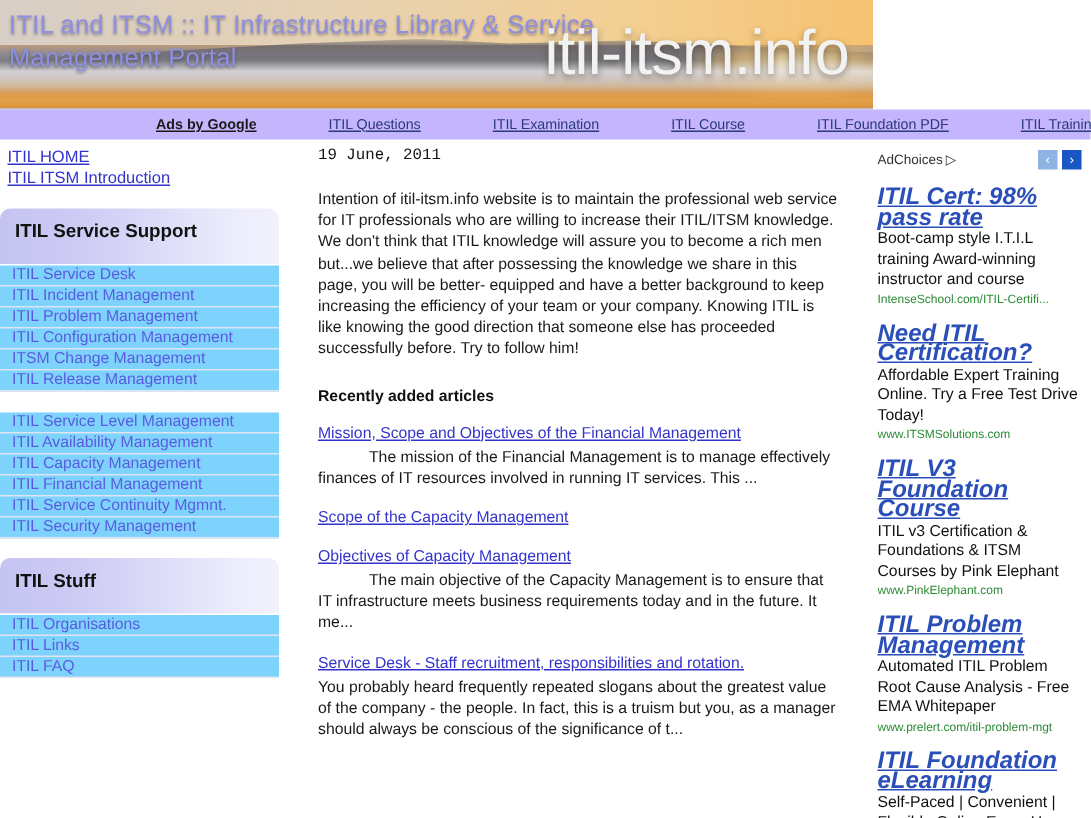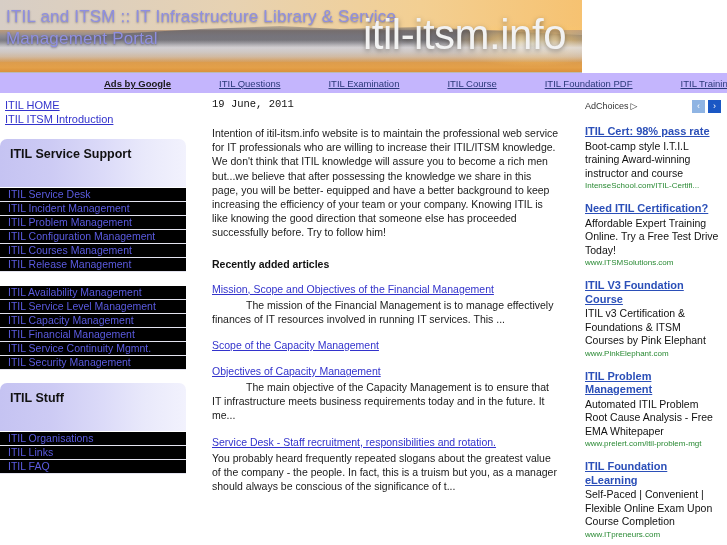--- a/index.html
+++ b/index.html
@@ -136,40 +136,40 @@
   .top-link {
     display: block;
     font-size: 11px;
     color: #3333cc;
     text-decoration: underline;
     line-height: 14px;
     cursor: pointer;
   }
   .nav-block { margin-top: 13px; }
   .nav-header {
-    height: 48px;
+    height: 37px;
     line-height: 30px;
     padding-left: 10px;
     font-size: 12.5px;
     font-weight: bold;
     color: #111111;
     background: linear-gradient(90deg, #c5c3f2 0%, #cdcbf4 28%, #dbdaf8 55%, #e9e9fb 78%, #f2f2fd 100%);
     border-radius: 7px 7px 0 0;
   }
   .nav-items { border-top: 1px solid #ffffff; }
   .nav-item {
     display: block;
     height: 13px;
     line-height: 13px;
     padding: 0 0 0 8px;
     font-size: 10.5px;
     color: #5b5be0;
     text-decoration: none;
     border-bottom: 1px solid #e3e3ef;
-    background: #000000;
+    background: #7dd3fc;
     cursor: pointer;
     white-space: nowrap;
     overflow: hidden;
   }
 
   
   .main {
     position: absolute;
     left: 205px; top: 0;
     width: 362px;
@@ -243,26 +243,27 @@
     font-size: 9px; line-height: 13px;
     color: #ffffff;
     cursor: pointer;
   }
   .arrow-prev { background: #8fb4e3; }
   .arrow-next { background: #1a57c4; }
 
   .ad { margin-top: 11px; }
   .ad-title {
     display: block;
-    font-size: 11px;
+    font-size: 16px;
     font-weight: bold;
     color: #2b4fb8;
     text-decoration: underline;
     line-height: 13.5px;
     cursor: pointer;
+    font-style: italic;
   }
   .ad-body {
     font-size: 10.5px;
     line-height: 13.5px;
     color: #111111;
     margin-top: 1px;
   }
   .ad-url {
     font-size: 8px;
     line-height: 10px;
@@ -310,29 +311,29 @@
       <a class="top-link">ITIL ITSM Introduction</a>
     </div>
 
     <div class="nav-block">
       <div class="nav-header">ITIL Service Support</div>
       <div class="nav-items">
         <a class="nav-item">ITIL Service Desk</a>
         <a class="nav-item">ITIL Incident Management</a>
         <a class="nav-item">ITIL Problem Management</a>
         <a class="nav-item">ITIL Configuration Management</a>
-        <a class="nav-item">ITIL Courses Management</a>
+        <a class="nav-item">ITSM Change Management</a>
         <a class="nav-item">ITIL Release Management</a>
       </div>
     </div>
 
     <div class="nav-block">
       <div class="nav-items">
+        <a class="nav-item">ITIL Service Level Management</a>
         <a class="nav-item">ITIL Availability Management</a>
-        <a class="nav-item">ITIL Service Level Management</a>
         <a class="nav-item">ITIL Capacity Management</a>
         <a class="nav-item">ITIL Financial Management</a>
         <a class="nav-item">ITIL Service Continuity Mgmnt.</a>
         <a class="nav-item">ITIL Security Management</a>
       </div>
     </div>
 
     <div class="nav-block">
       <div class="nav-header">ITIL Stuff</div>
       <div class="nav-items">

